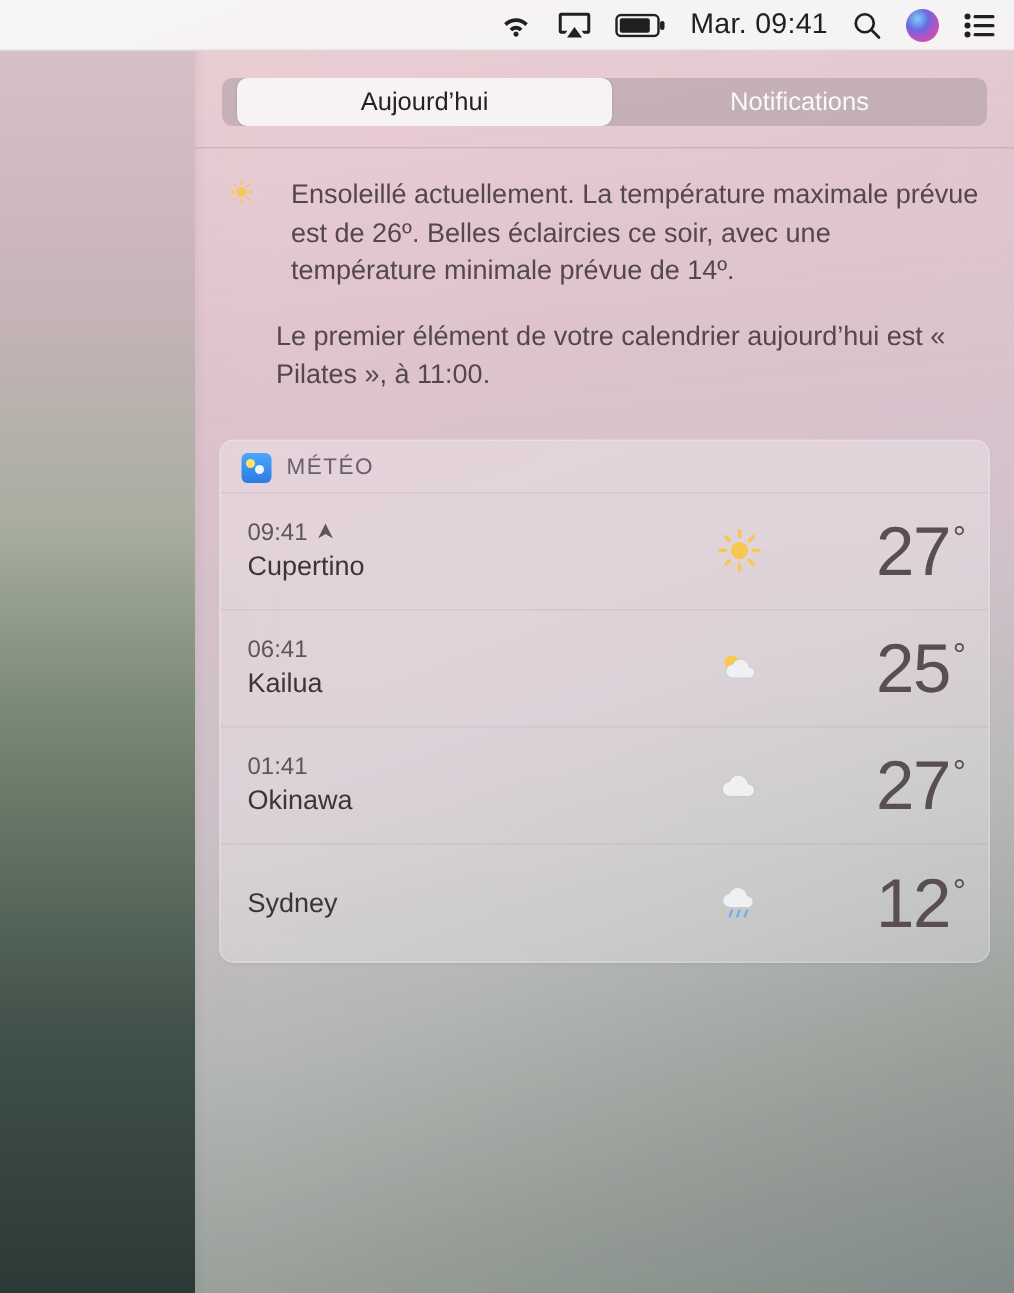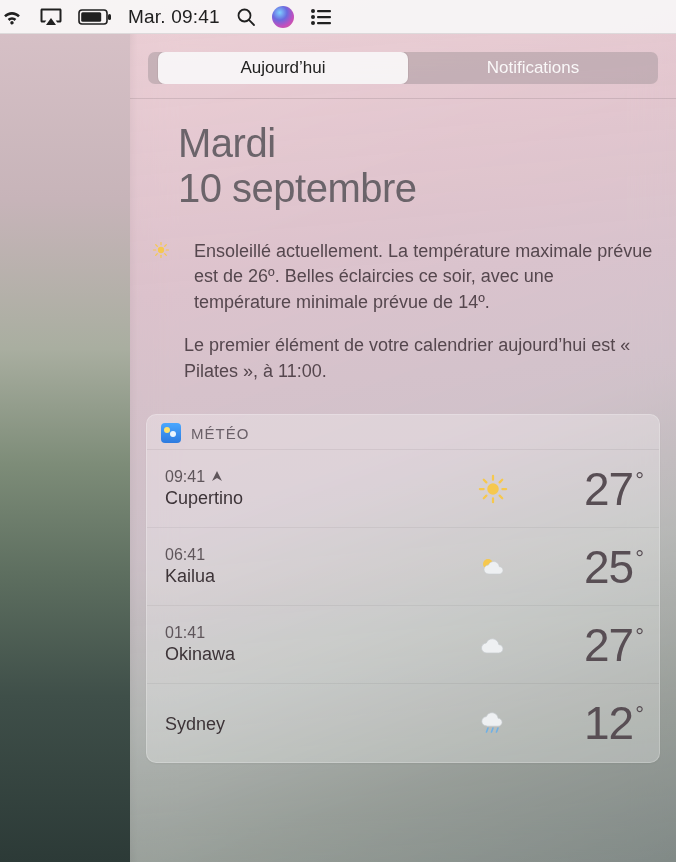--- a/index.html
+++ b/index.html
@@ -23,20 +23,21 @@
   }
 
   
   .menubar {
     position: absolute;
     top: 0; left: 0; right: 0;
     height: 34px;
     background: rgba(248,248,248,0.9);
     border-bottom: 1px solid rgba(0,0,0,0.1);
     display: flex;
+    justify-content: flex-end;
     align-items: center;
     padding-right: 12px;
     gap: 16px;
     font-size: 18px;
     color: #202020;
   }
   .menubar .icon { display:inline-flex; align-items:center; }
   .menubar .clock { font-size: 19px; letter-spacing: 0.2px;}
   .siri {
     width: 22px; height: 22px; border-radius: 50%;
@@ -207,24 +208,20 @@
 
 <div class="panel">
 
   <div class="tabs">
     <div class="tab active">Aujourd’hui</div>
     <div class="tab inactive">Notifications</div>
   </div>
 
   <div class="divider"></div>
 
-  <div class="date-block">
-    <div class="day">Mardi</div>
-    <div class="date">10 septembre</div>
-  </div>
 
   <div class="info-row">
     <div class="sun-dot">
       <svg width="18" height="18" viewBox="0 0 24 24">
           <circle cx="12" cy="12" r="4.2" fill="#f6c84e"></circle>
           <g stroke="#f6c84e" stroke-width="1.6" stroke-linecap="round">
             <line x1="12" y1="2" x2="12" y2="5"></line>
             <line x1="12" y1="19" x2="12" y2="22"></line>
             <line x1="2" y1="12" x2="5" y2="12"></line>
             <line x1="19" y1="12" x2="22" y2="12"></line>

